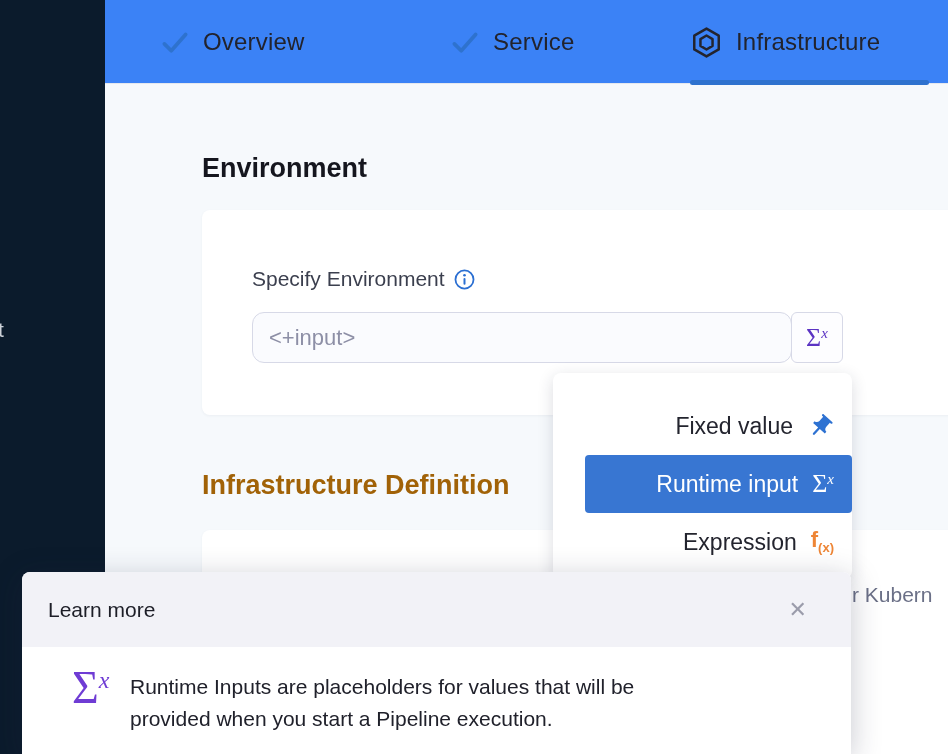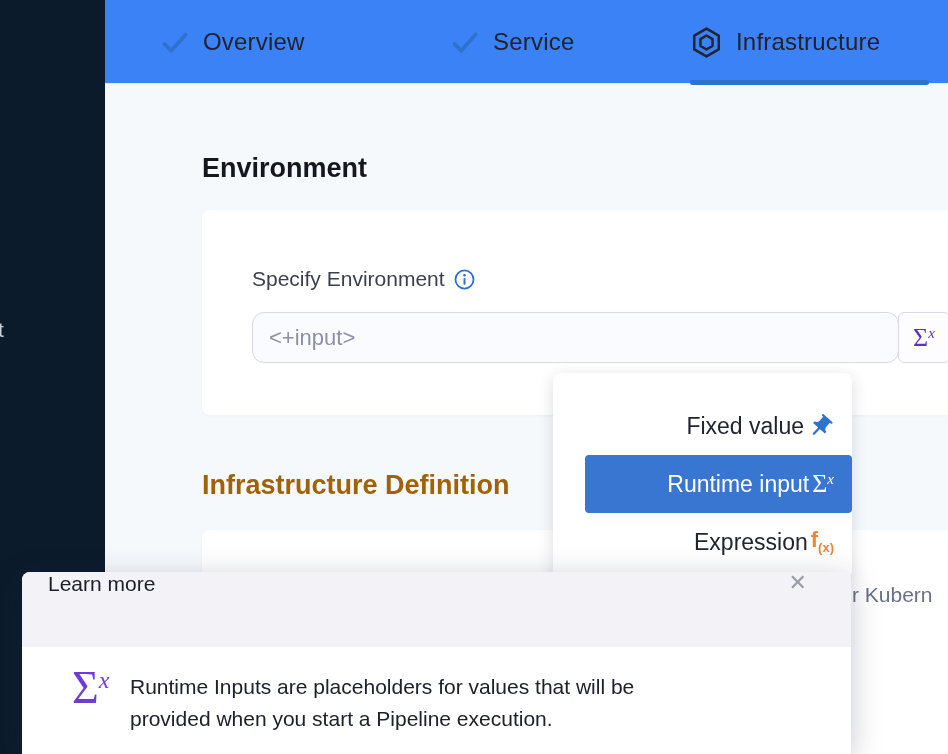--- a/index.html
+++ b/index.html
@@ -39,21 +39,21 @@
   .card-infra { left:202px; top:530px; width:756px; height:224px; z-index:1; }
   .kube-frag { position:absolute; left:650px; top:53px; font-size:21px;
     color:#6b7087; white-space:nowrap; }
 
   
   .field-label-row { position:absolute; left:50px; top:57px; display:flex;
     align-items:center; gap:9px; }
   .field-label { font-size:21px; color:#3b3f4e; }
   .info-icon { width:21px; height:21px; display:inline-block; }
   .input-row { position:absolute; left:50px; top:102px; display:flex; }
-  .text-input { width:647px; height:51px; background:#fafbfe;
+  .text-input { width:540px; height:51px; background:#fafbfe;
     border:1px solid #d7d9e7; border-radius:12px; padding:0 16px;
     font-size:22px; color:#8d8fa6; font-family:"Liberation Sans",sans-serif;
     outline:none; }
   .multitype-btn { width:52px; height:51px; margin-left:-1px;
     background:#fdfdff; border:1px solid #d7d9e7; border-radius:6px;
     display:flex; align-items:center; justify-content:center; cursor:pointer; }
 
   
   .sigma-x { display:inline-flex; align-items:flex-start; line-height:1;
     font-family:"Liberation Serif", serif; }
@@ -63,34 +63,34 @@
   .sigma-x.white .sg, .sigma-x.white em { color:#ffffff; }
   .sigma-x.big .sg { font-size:46px; color:#6f3cd4; }
   .sigma-x.big em { font-size:24px; top:3px; color:#6f3cd4; }
 
   
   .dropdown { position:absolute; left:553px; top:373px; width:299px;
     height:206px; background:#ffffff; border-radius:8px; z-index:20;
     box-shadow:0 4px 16px rgba(30,35,65,.16); padding-top:24px;
     overflow:hidden; }
   .menu-item { height:58px; display:flex; align-items:center;
-    justify-content:flex-end; gap:3px; padding:0 18px; font-size:23px;
+    justify-content:flex-end; gap:14px; padding:0 18px; font-size:23px;
     color:#23242e; cursor:pointer;margin-left:32px; }
   .menu-item.selected { background:#3876d2; border-radius:4px; color:#ffffff; }
   .pin-icon { width:27px; height:27px; transform:rotate(42deg); }
   .fx { font-family:"Liberation Sans",sans-serif; color:#ee8535;
     font-weight:700; font-size:22px; line-height:1; }
   .fx sub { font-size:13px; font-weight:700; }
 
   
   .popup { position:absolute; left:22px; top:572px; width:829px; height:182px;
     background:#ffffff; border-radius:8px 8px 0 0; z-index:30;
     box-shadow:0 6px 30px rgba(30,35,65,.25); }
   .popup-header { height:75px; background:#f2f2f7; border-radius:8px 8px 0 0;
-    display:flex; justify-content:space-between;
+    display:flex; align-items:center; justify-content:space-between;
     padding:0 44px 0 26px; }
   .popup-title { font-size:21px; color:#1d1e27; font-weight:500; }
   .popup-close { font-size:22px; color:#9b9cab; cursor:pointer; line-height:1; }
   .popup-body { position:relative; height:107px; }
   .popup-sigma { position:absolute; left:50px; top:18px; }
   .popup-text { position:absolute; left:108px; top:24px; width:580px;
     font-size:21px; line-height:32px; color:#20212b; }
   .popup-text b { font-weight:400; }
 
   svg { display:block; }

